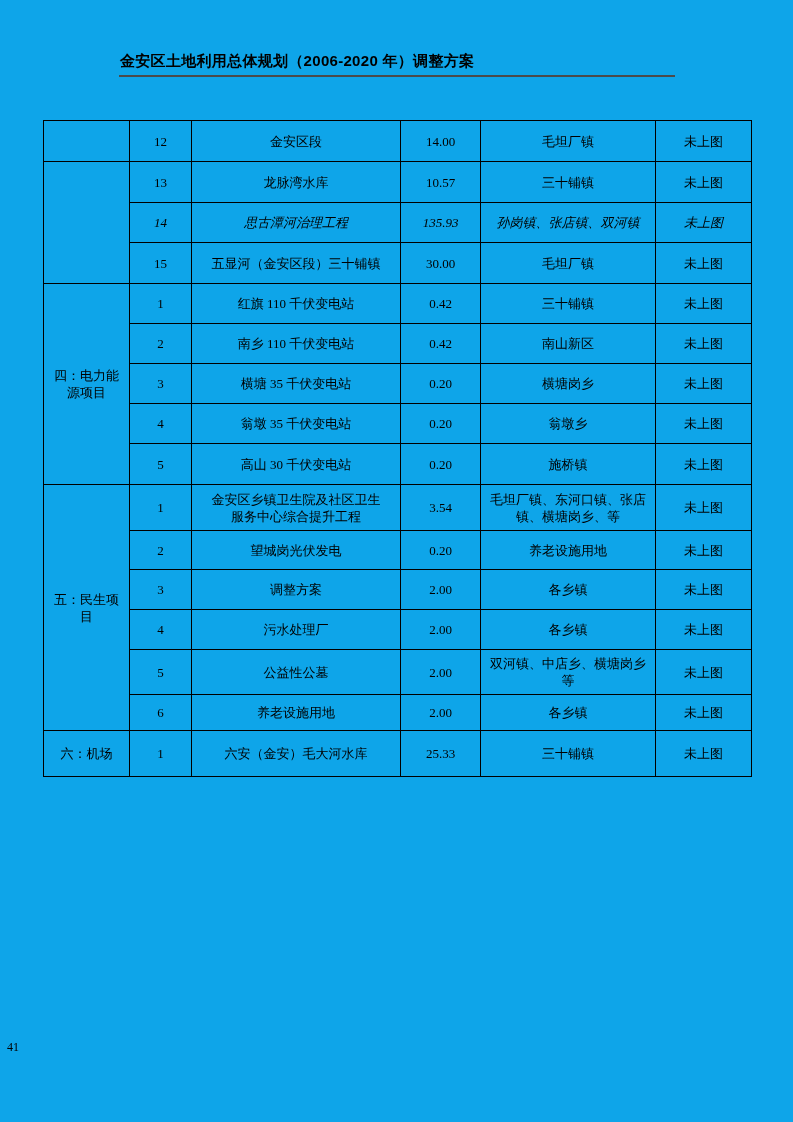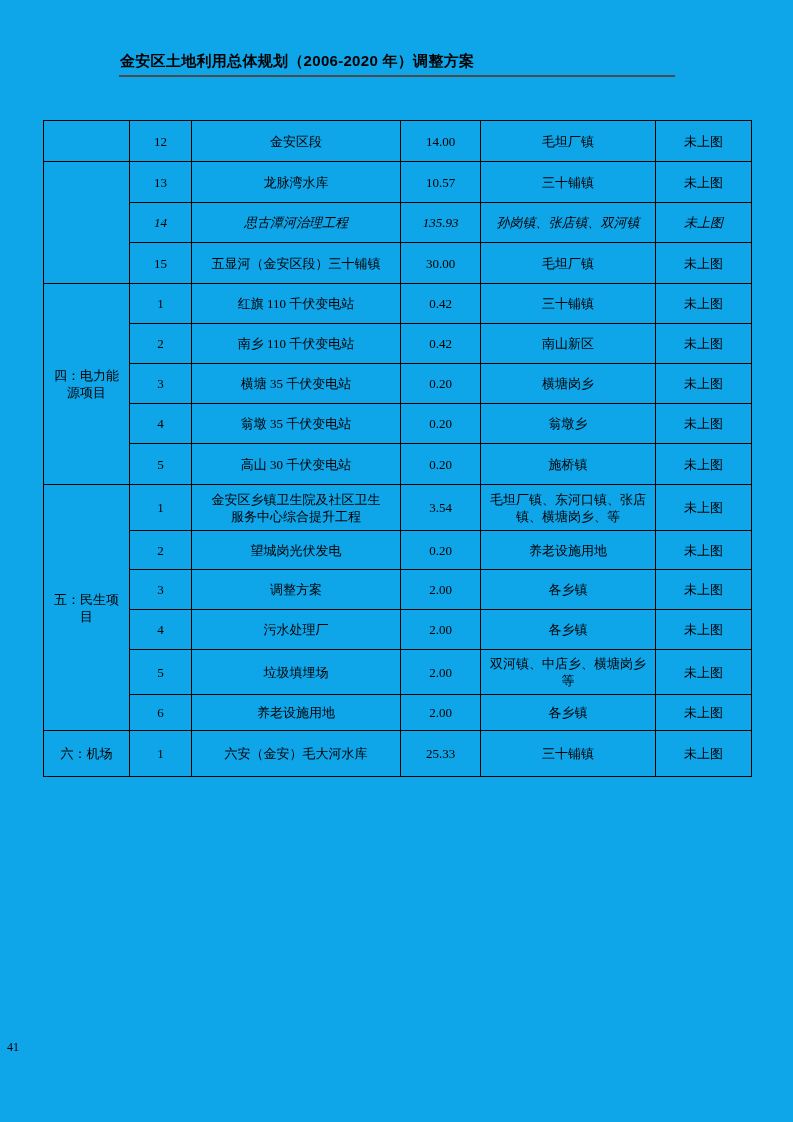--- a/index.html
+++ b/index.html
@@ -161,21 +161,21 @@
       </tr>
       <tr style="height:40px;">
         <td>4</td>
         <td>污水处理厂</td>
         <td>2.00</td>
         <td>各乡镇</td>
         <td>未上图</td>
       </tr>
       <tr style="height:45px;">
         <td>5</td>
-        <td>垃圾填埋场</td>
+        <td>公益性公墓</td>
         <td>2.00</td>
         <td>双河镇、中店乡、横塘岗乡
 等</td>
         <td>未上图</td>
       </tr>
       <tr style="height:36px;">
         <td>6</td>
         <td>养老设施用地</td>
         <td>2.00</td>
         <td>各乡镇</td>

